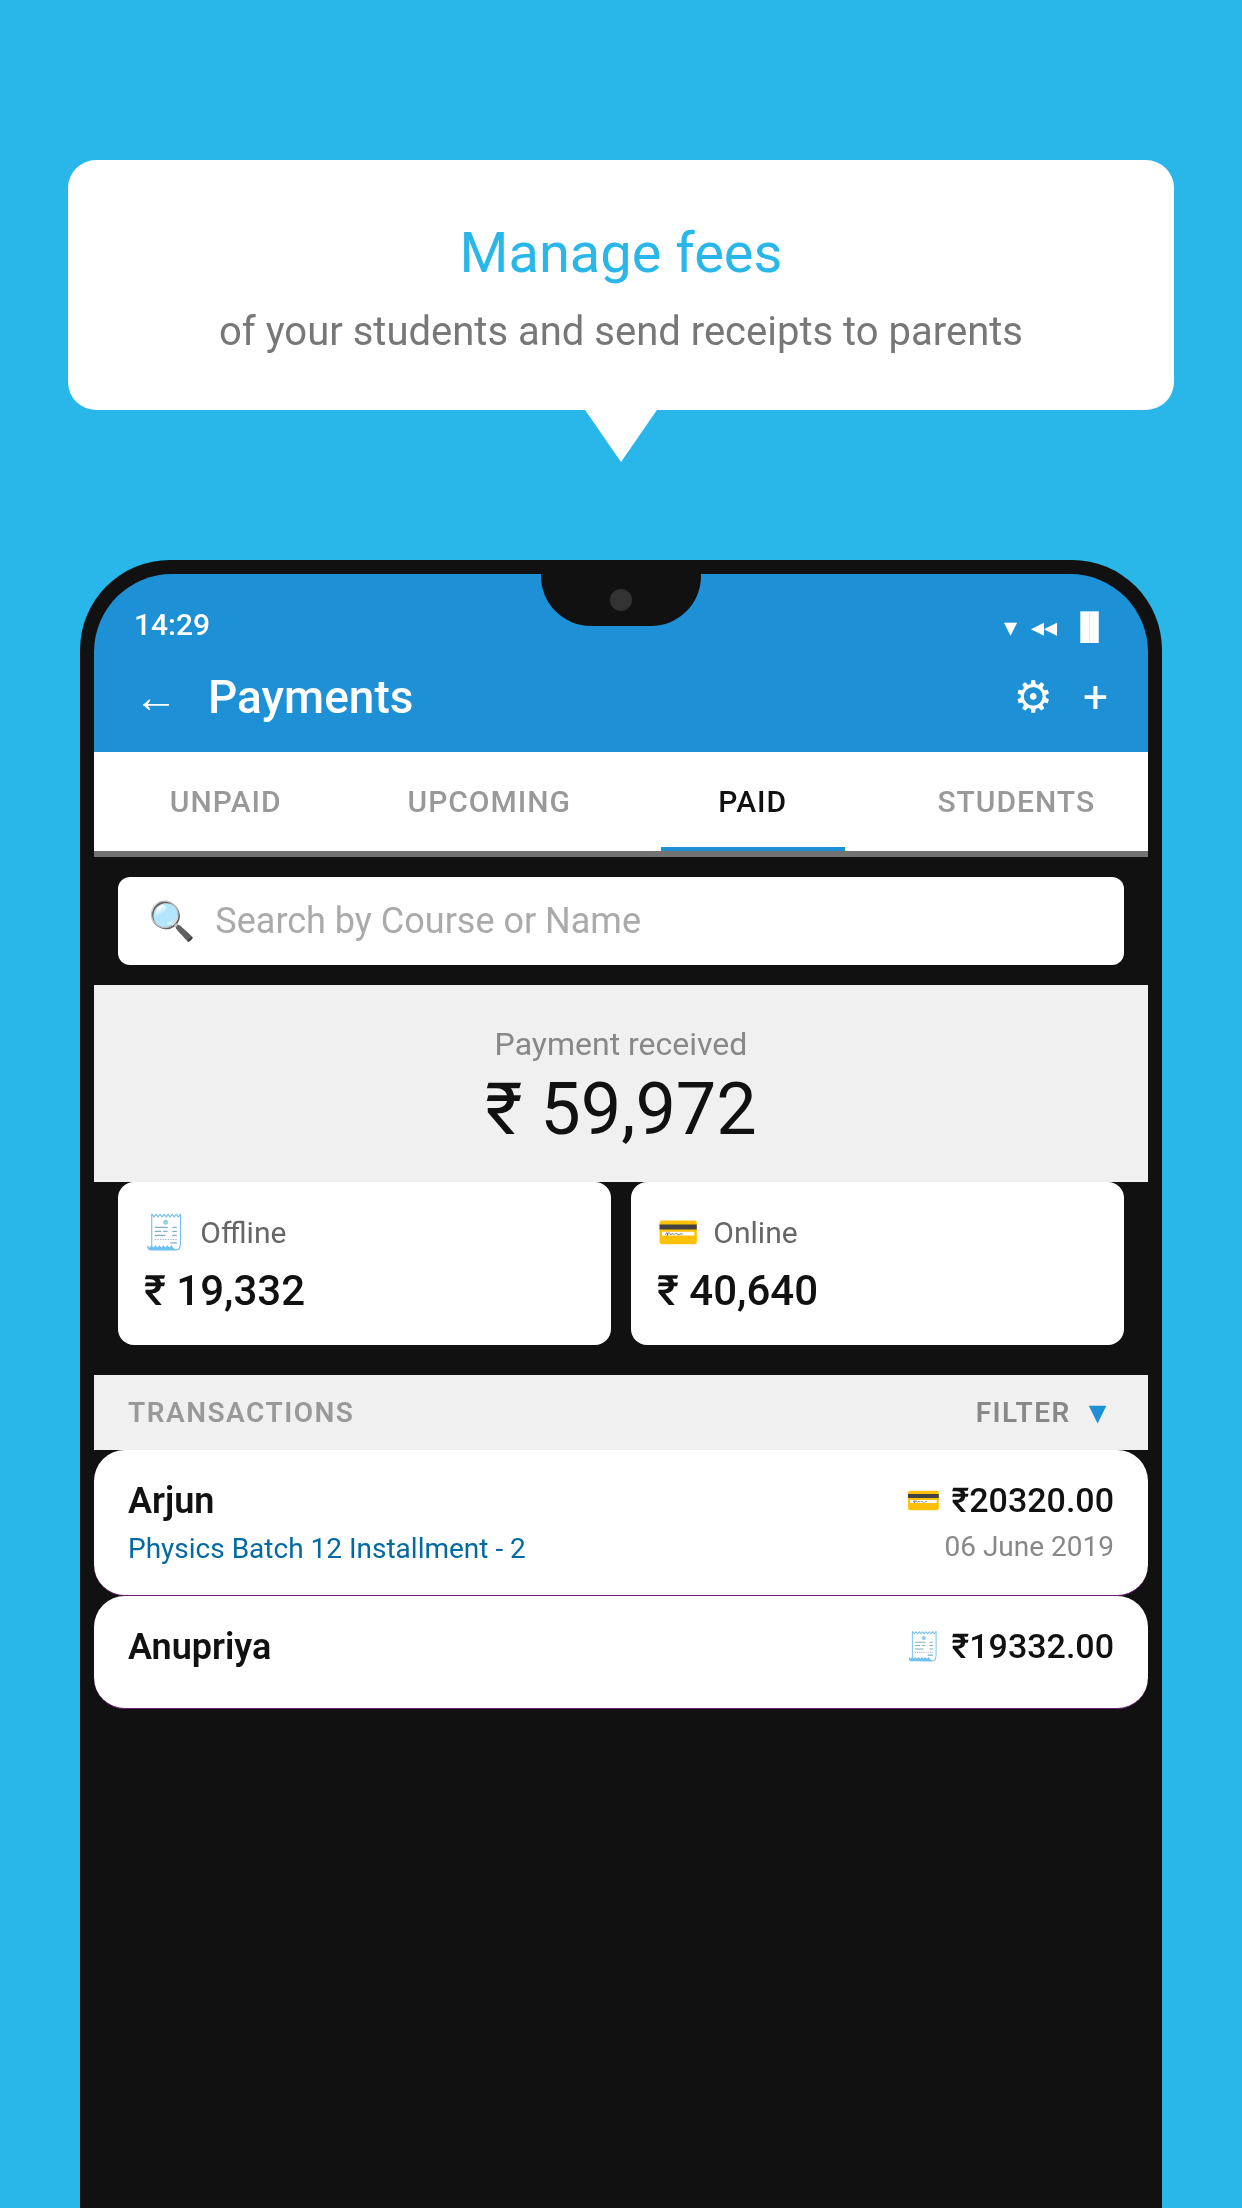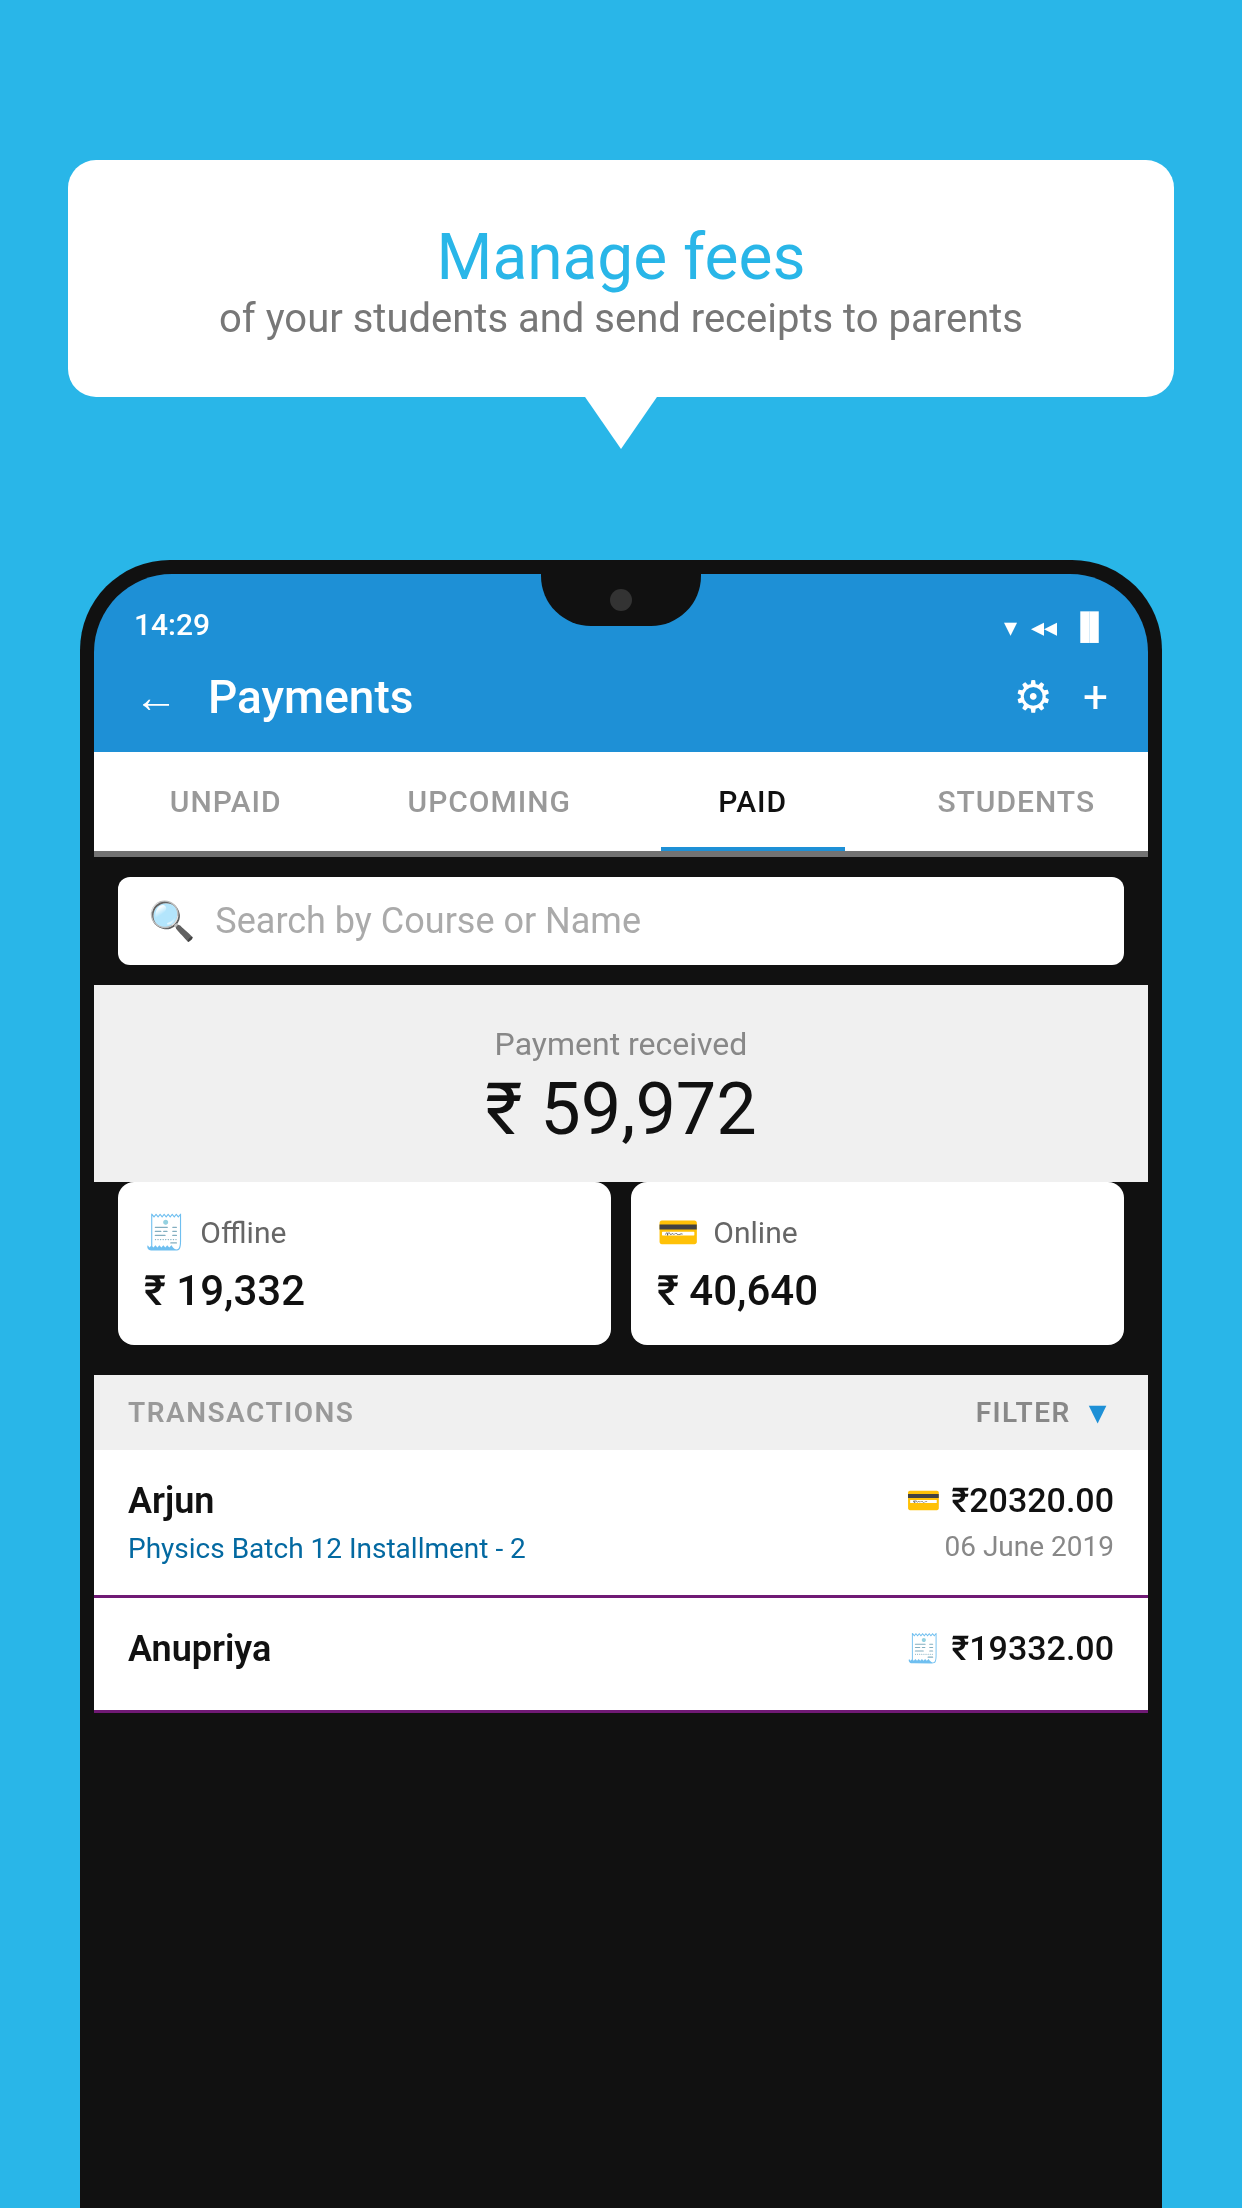--- a/index.html
+++ b/index.html
@@ -30,23 +30,24 @@
       bottom: -52px;
       left: 50%;
       transform: translateX(-50%);
       width: 0;
       height: 0;
       border-left: 38px solid transparent;
       border-right: 38px solid transparent;
       border-top: 55px solid white;
     }
     .bubble-title {
-      font-size: 64px;
+      font-size: 56px;
       color: #29b6e8;
       font-weight: 400;
+      margin-bottom: 22px;
     }
     .bubble-subtitle {
       font-size: 40px;
       color: #777;
       font-weight: 400;
     }
 
     
     .phone-frame {
       position: absolute;
@@ -271,24 +272,25 @@
     }
     .filter-icon {
       color: #1e90d6;
       font-size: 30px;
     }
 
     
     .transaction-row {
       background: white;
       padding: 30px 34px;
-      border-bottom: 3px solid #701a75;
+      border-bottom: 1px solid #701a75;
       display: flex;
       justify-content: space-between;
       align-items: flex-start;
+      border-radius: 31px;
     }
     .transaction-left {}
     .transaction-name {
       font-size: 36px;
       font-weight: 600;
       color: #111;
       margin-bottom: 10px;
     }
     .transaction-detail {
       font-size: 28px;

